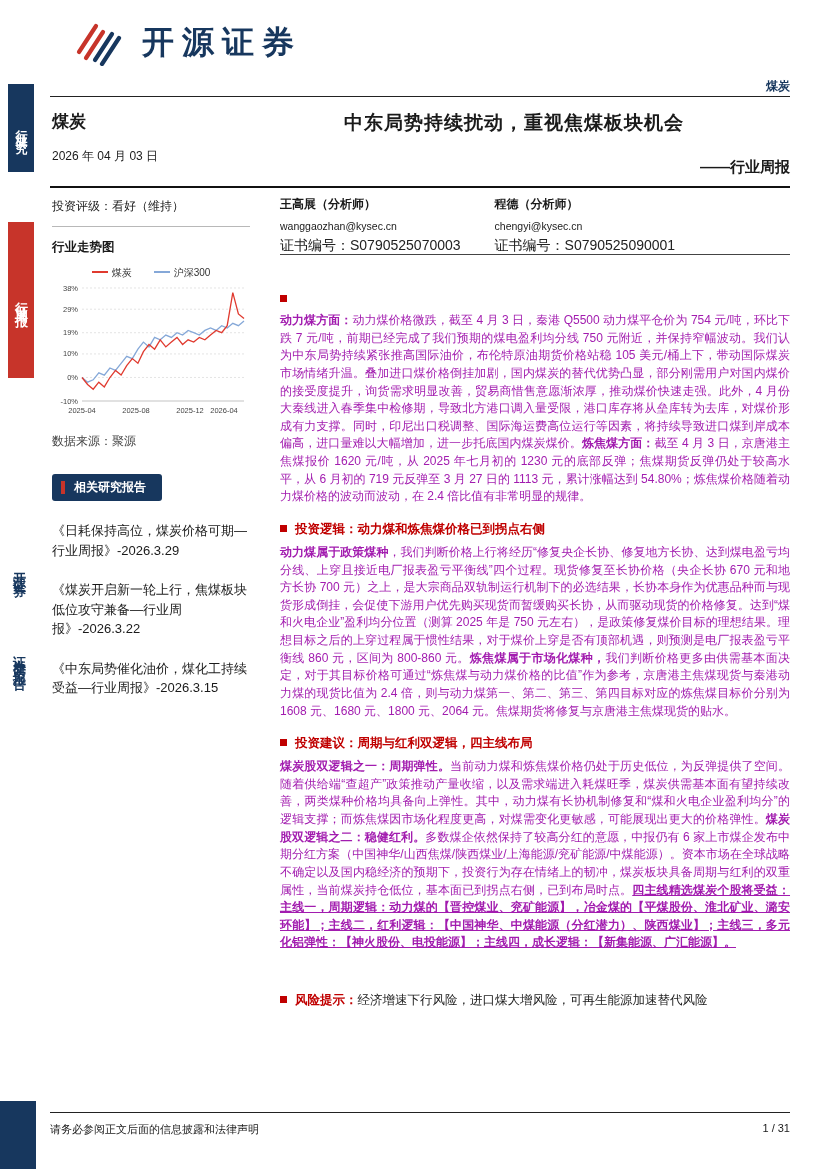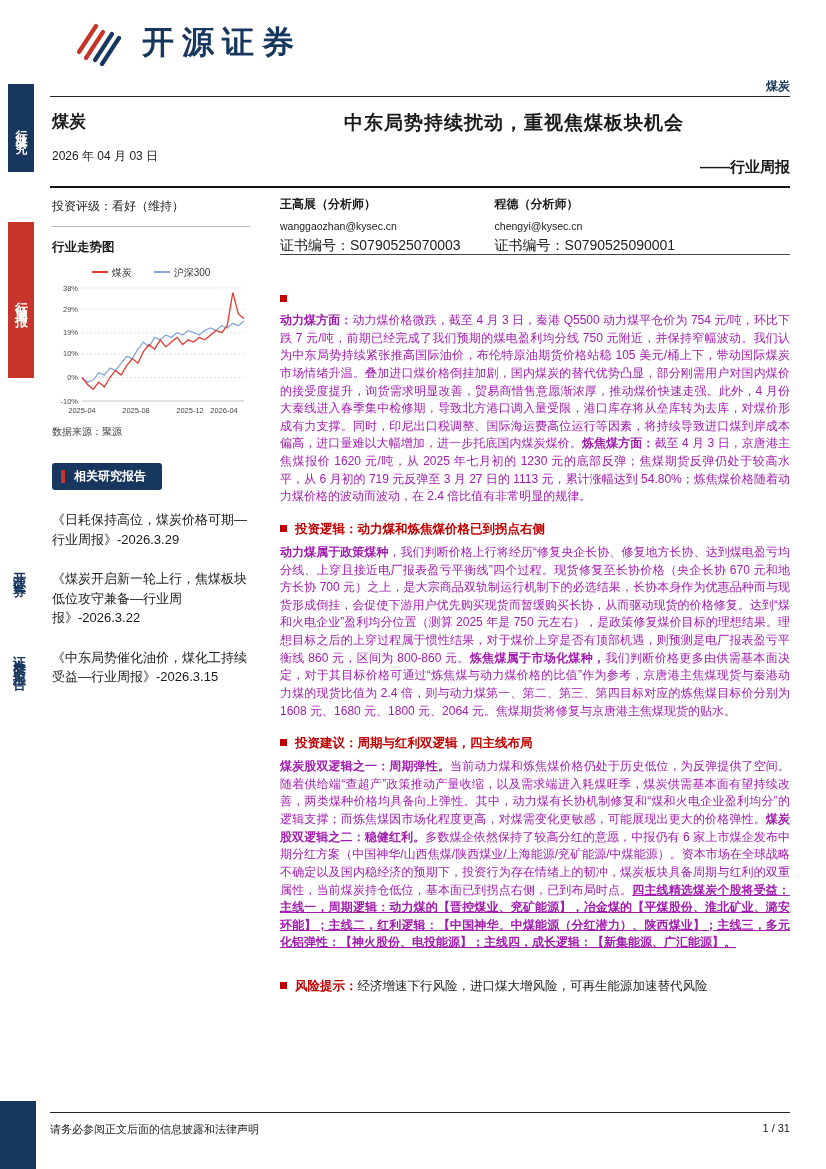--- a/index.html
+++ b/index.html
@@ -36,38 +36,38 @@
              font-size:19px;font-weight:bold;letter-spacing:1px}
   .doc-subtitle{position:absolute;right:36px;top:158px;font-size:15px;font-weight:bold}
 
   
   .left-col{position:absolute;left:52px;top:198px;width:198px}
   .rating{font-size:12px;font-weight:normal}
   .thin-rule{height:1px;background:#b8b8b8;margin:11px 0 12px}
   .chart-title{font-size:12.5px;font-weight:bold;margin-bottom:10px}
   .legend{display:flex;justify-content:center;gap:22px;font-size:10px;margin-bottom:3px;color:#333}
   .sw{display:inline-block;width:16px;height:0;border-top:2px solid;margin-right:4px;vertical-align:3px}
-  .src{font-size:10px;color:#444;margin-top:4px}
+  .src{font-size:12px;color:#444;margin-top:12px}
   .related-h{display:inline-flex;align-items:center;background:#17375e;color:#fff;font-size:12px;
              font-weight:bold;padding:5px 16px 5px 9px;border-radius:3px;margin-top:24px}
   .red-bar{width:4px;height:13px;background:#c7342a;margin-right:9px}
   .report-item{font-size:13px;line-height:1.5;margin-top:20px;color:#1a1a1a}
 
   
   .right-col{position:absolute;left:280px;top:196px;width:510px}
   .analysts{display:flex;gap:34px;padding-bottom:22px}
   .an-name{font-size:12px;font-weight:bold}
   .an-email{font-size:10.5px;margin-top:7px}
   .an-cert{font-size:14px;margin-top:5px;color:#222}
   .sec-h{color:#c00000;font-weight:bold;font-size:12.5px;margin:15px 0 6px}
   .sec-h:first-child{margin-top:0}
   .bullet{display:inline-block;width:7px;height:7px;background:#c00000;margin-right:8px;
           transform:translateY(-1px)}
   .para{font-size:12px;line-height:1.47;text-align:justify;color:#a21caf}
-  .risk{margin-top:26px}
+  .risk{margin-top:40px}
   .risk-text{color:#1a1a1a;font-weight:normal}
 
   
   .grid{stroke:#d8d8d8;stroke-dasharray:2,2;stroke-width:.7}
   .grid.solid{stroke:#aaa;stroke-dasharray:none}
   .ytick{font-size:7.5px;text-anchor:end;fill:#444}
   .xtick{font-size:7.5px;text-anchor:middle;fill:#444}
   polyline{fill:none;stroke-width:1.3}
 
   

